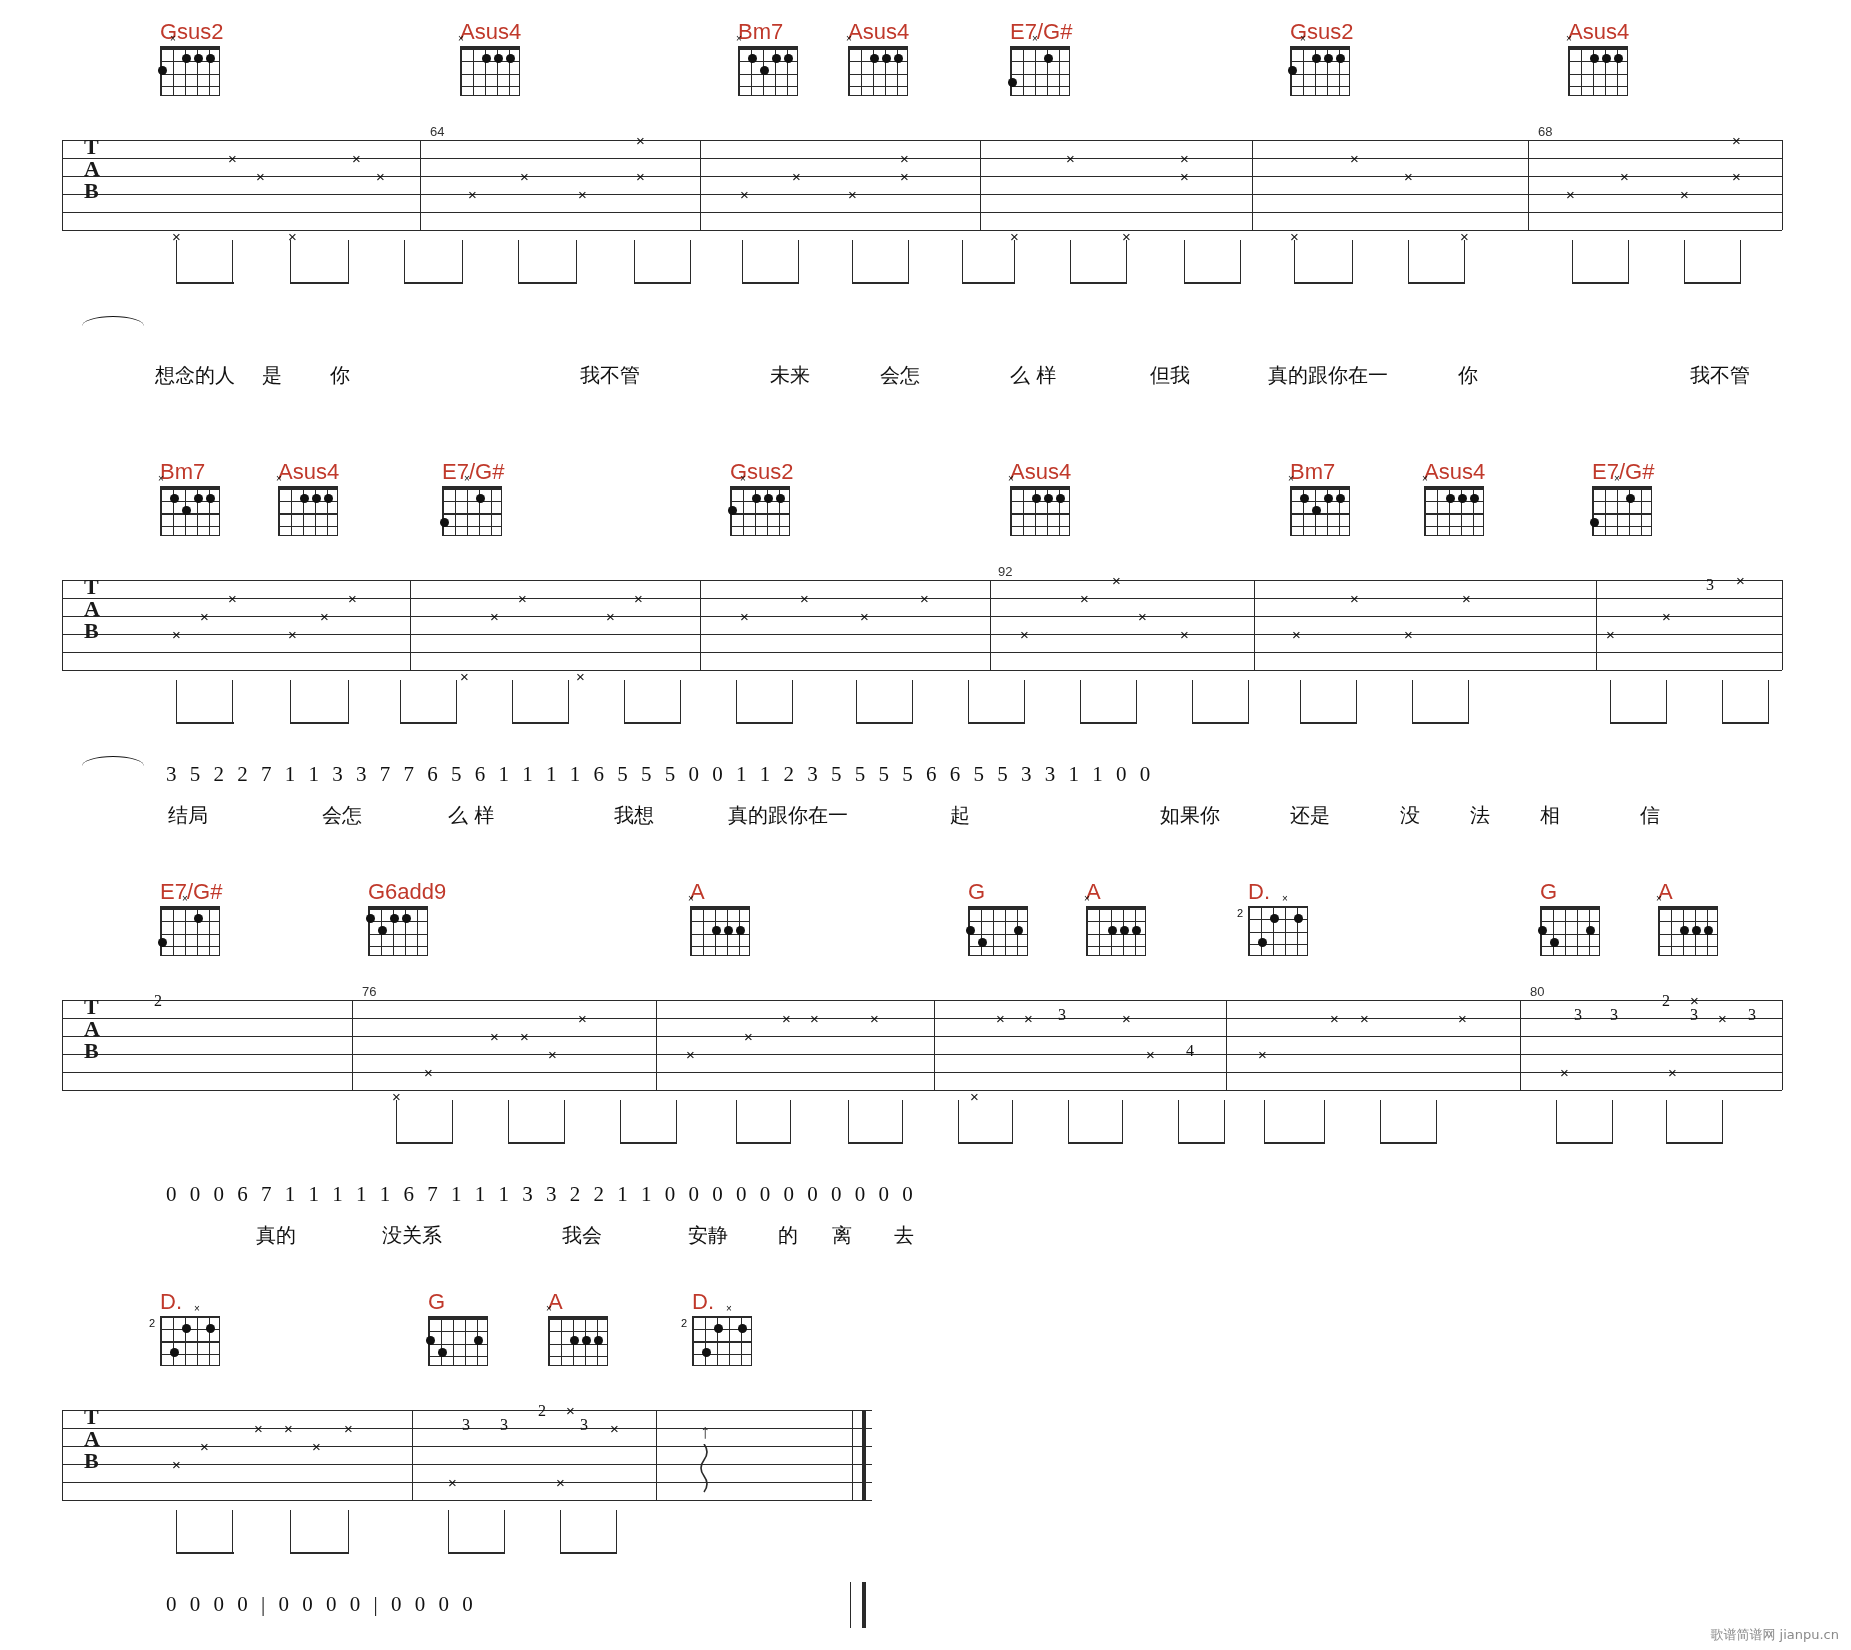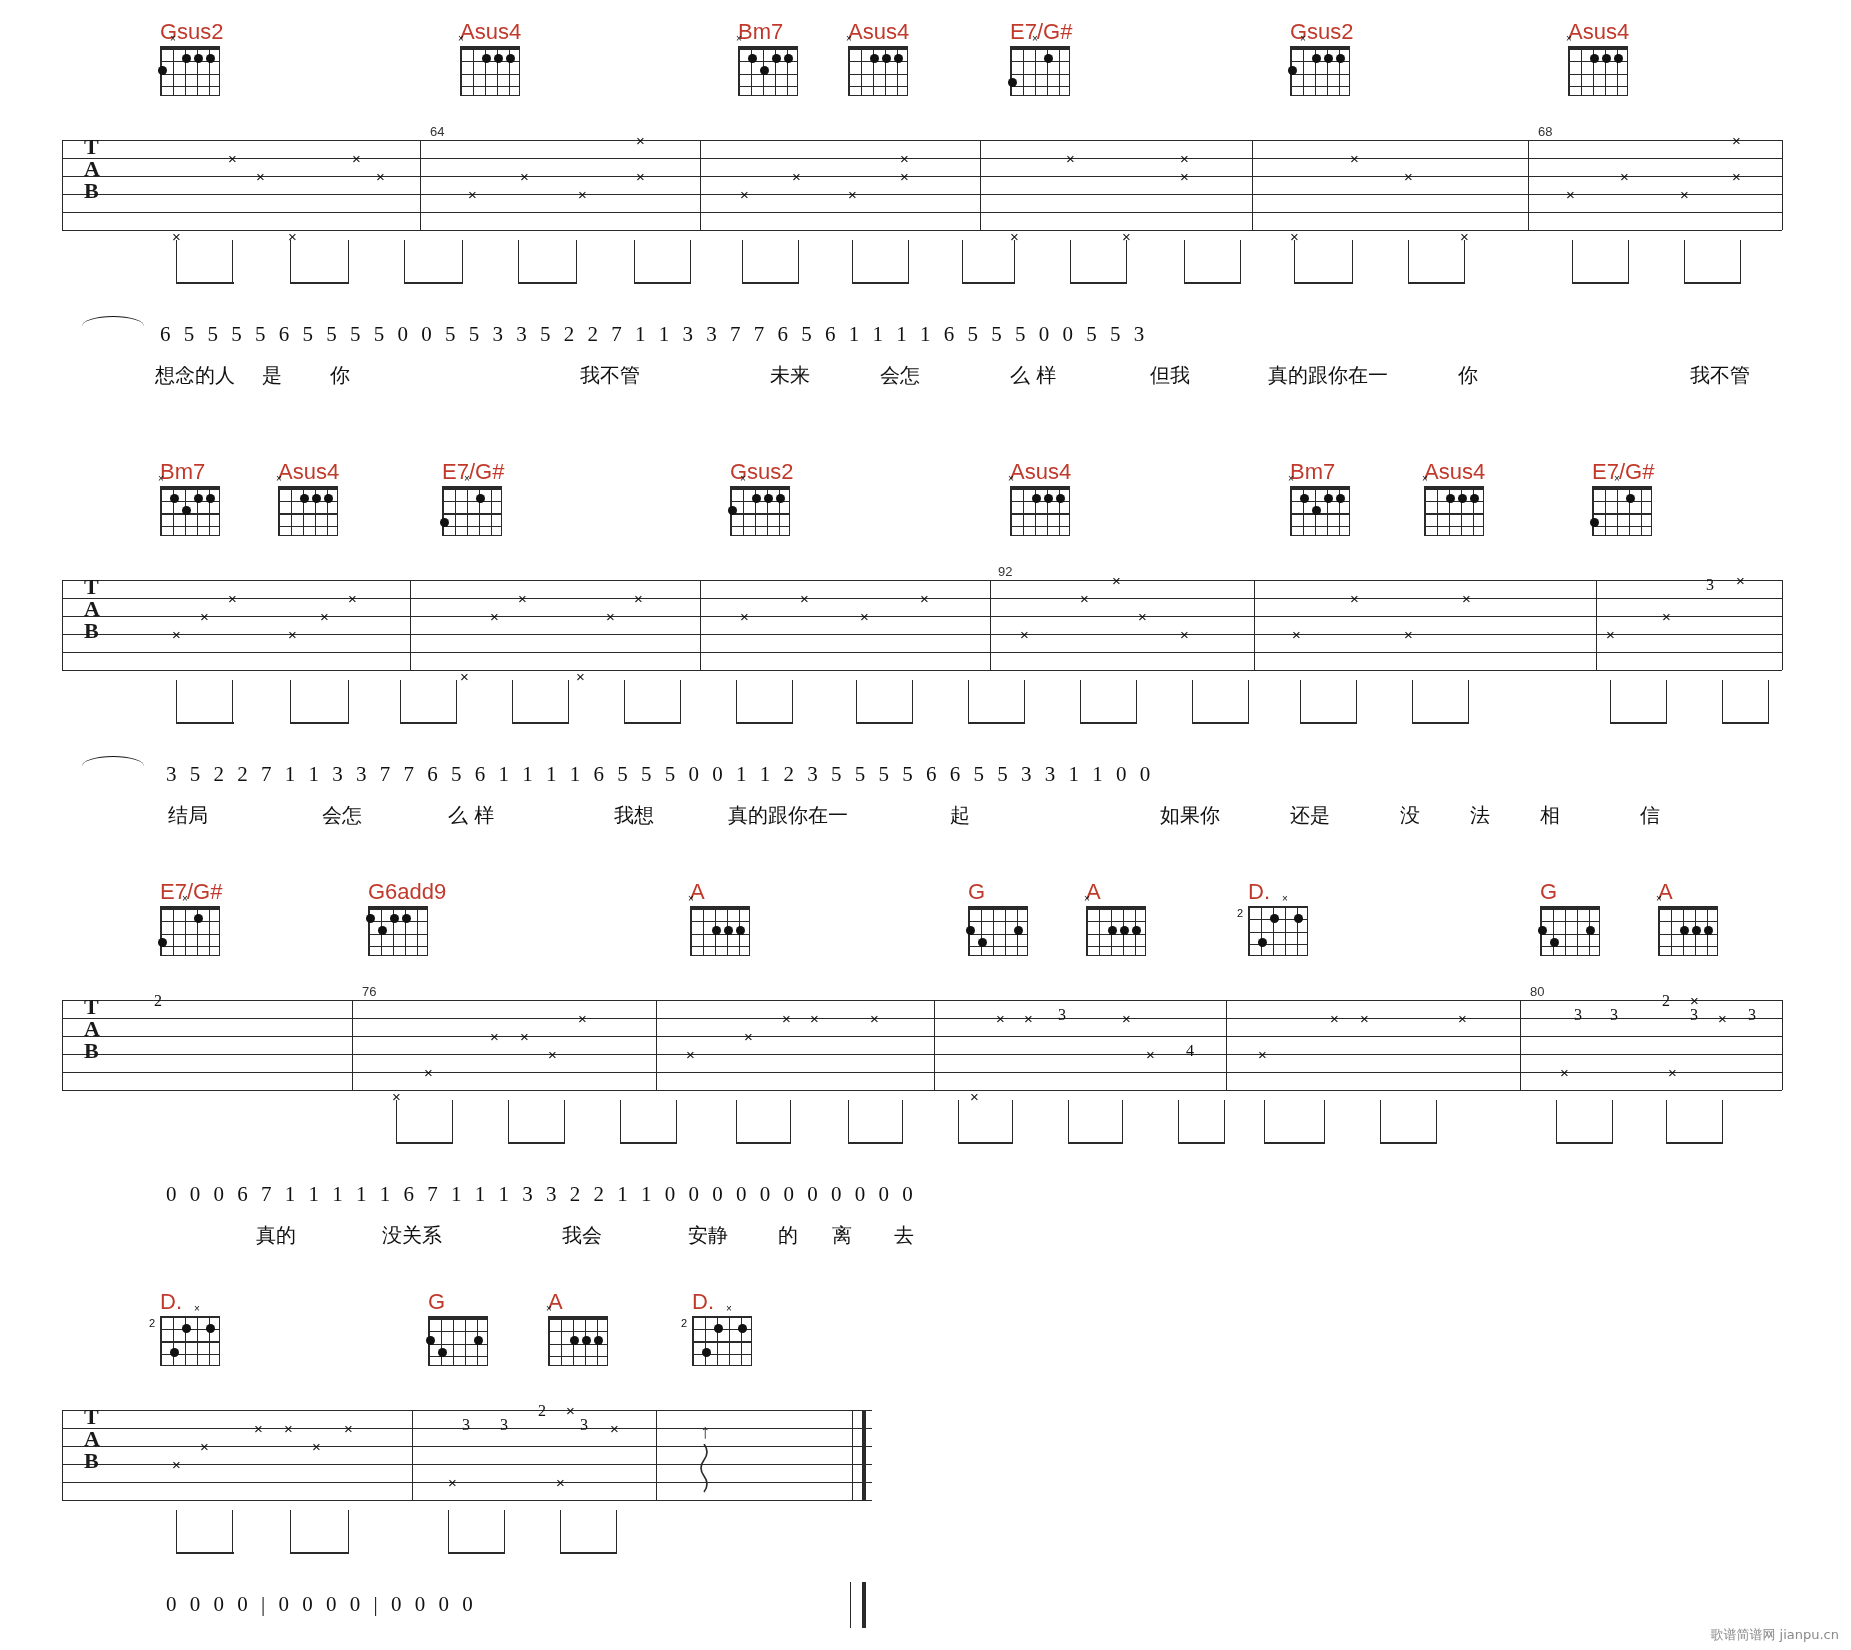--- a/index.html
+++ b/index.html
@@ -374,21 +374,20 @@
       <div class="stem" style="left:1572px;top:100px;height:44px;"></div>
       <div class="stem" style="left:1628px;top:100px;height:44px;"></div>
       <div class="beam" style="left:1572px;top:142px;width:56px;"></div>
       <div class="stem" style="left:1684px;top:100px;height:44px;"></div>
       <div class="stem" style="left:1740px;top:100px;height:44px;"></div>
       <div class="beam" style="left:1684px;top:142px;width:56px;"></div>
     </div>
 
     <div class="jianpu" style="position:absolute;left:0;top:322px;width:1851px;">
       <div class="slur" style="left:82px;top:-6px;width:62px;"></div>
-      <div class="jp" style="left:160px;top:0;letter-spacing:4px;">6 5 5 5 5 6 5 5 5   5   0   0 5 5 3   3   5 2 2   7 1   1 3 3 7 7   6 5   6 1 1 1 1 6 5 5   5   0   0 5 5 3</div>
     </div>
 
     <div class="lyrics" style="position:absolute;left:0;top:362px;width:1851px;">
       <span class="ly" style="left:155px;">想念的人</span>
       <span class="ly" style="left:262px;">是</span>
       <span class="ly" style="left:330px;">你</span>
       <span class="ly" style="left:580px;">我不管</span>
       <span class="ly" style="left:770px;">未来</span>
       <span class="ly" style="left:880px;">会怎</span>
       <span class="ly" style="left:1010px;">么 样</span>

